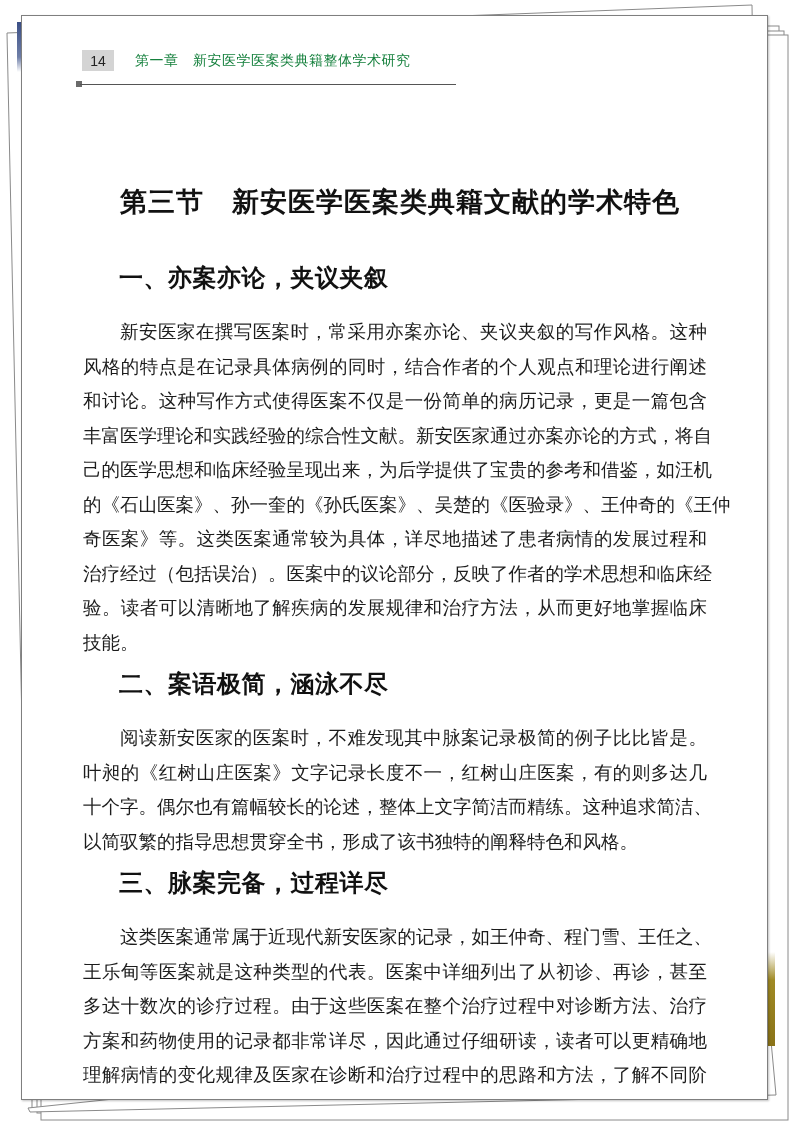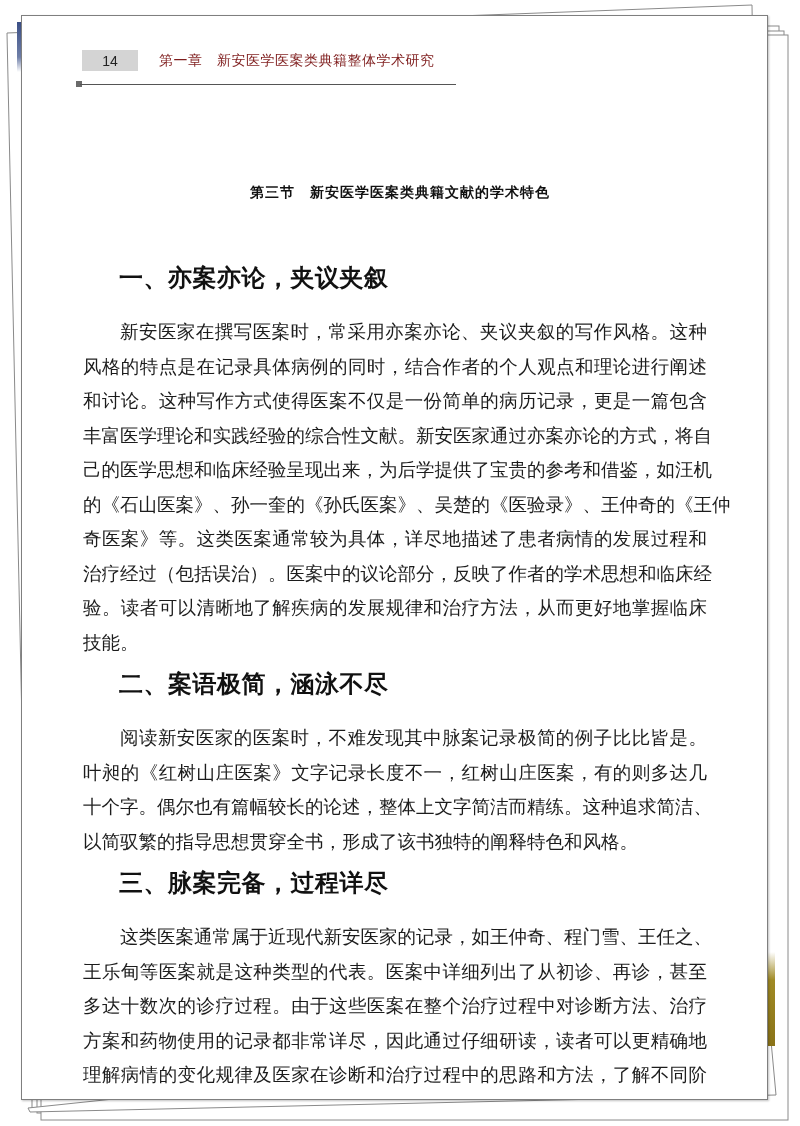--- a/index.html
+++ b/index.html
@@ -12,40 +12,40 @@
   .main-page {
     position: absolute; left: 21px; top: 15px; width: 747px; height: 1085px;
     background: #fff; border: 1px solid #7f7f7f; box-sizing: border-box;
     box-shadow: 1px 1px 2px rgba(0,0,0,0.25);
   }
   .running-head {
     position: absolute; left: 82px; top: 50px; height: 21px;
     display: flex; align-items: center;
   }
   .page-num-box {
-    width: 56px; height: 21px; background: #d4d4d4;
+    width: 32px; height: 21px; background: #d4d4d4;
     display: flex; align-items: center; justify-content: center;
     font-family: "Liberation Sans", "DejaVu Sans", sans-serif;
     font-size: 14px; color: #222;
   }
   .chapter-title {
     margin-left: 21px;
     font-family: "DejaVu Sans", "Liberation Sans", sans-serif;
-    font-size: 14px; color: #7f1d1d; letter-spacing: 0.5px; white-space: pre;
+    font-size: 14px; color: #15803d; letter-spacing: 0.5px; white-space: pre;
   }
   .head-rule {
     position: absolute; left: 80px; top: 84px; width: 376px; height: 1px; background: #555;
   }
   .head-rule-marker {
     position: absolute; left: 76px; top: 81px; width: 6px; height: 6px; background: #6a6a6a;
   }
   .section-title {
     position: absolute; left: 0; width: 800px; top: 184px; text-align: center;
     font-family: "DejaVu Serif", "Liberation Serif", serif;
-    font-weight: bold; font-size: 14px; color: #111; letter-spacing: 1px; white-space: pre;
+    font-weight: bold; font-size: 27px; color: #111; letter-spacing: 1px; white-space: pre;
   }
   .subheading {
     position: absolute; left: 119px;
     font-family: "DejaVu Sans", "Liberation Sans", sans-serif;
     font-weight: bold; font-size: 24px; color: #111; letter-spacing: 0.5px;
   }
   .para { position: absolute; left: 83px; width: 624px; margin-top: 7px; }
   .line {
     height: 34.5px; line-height: 34.5px; font-size: 18.5px; color: #1c1c1c;
     text-align: justify; text-align-last: justify; white-space: nowrap; overflow: visible;

